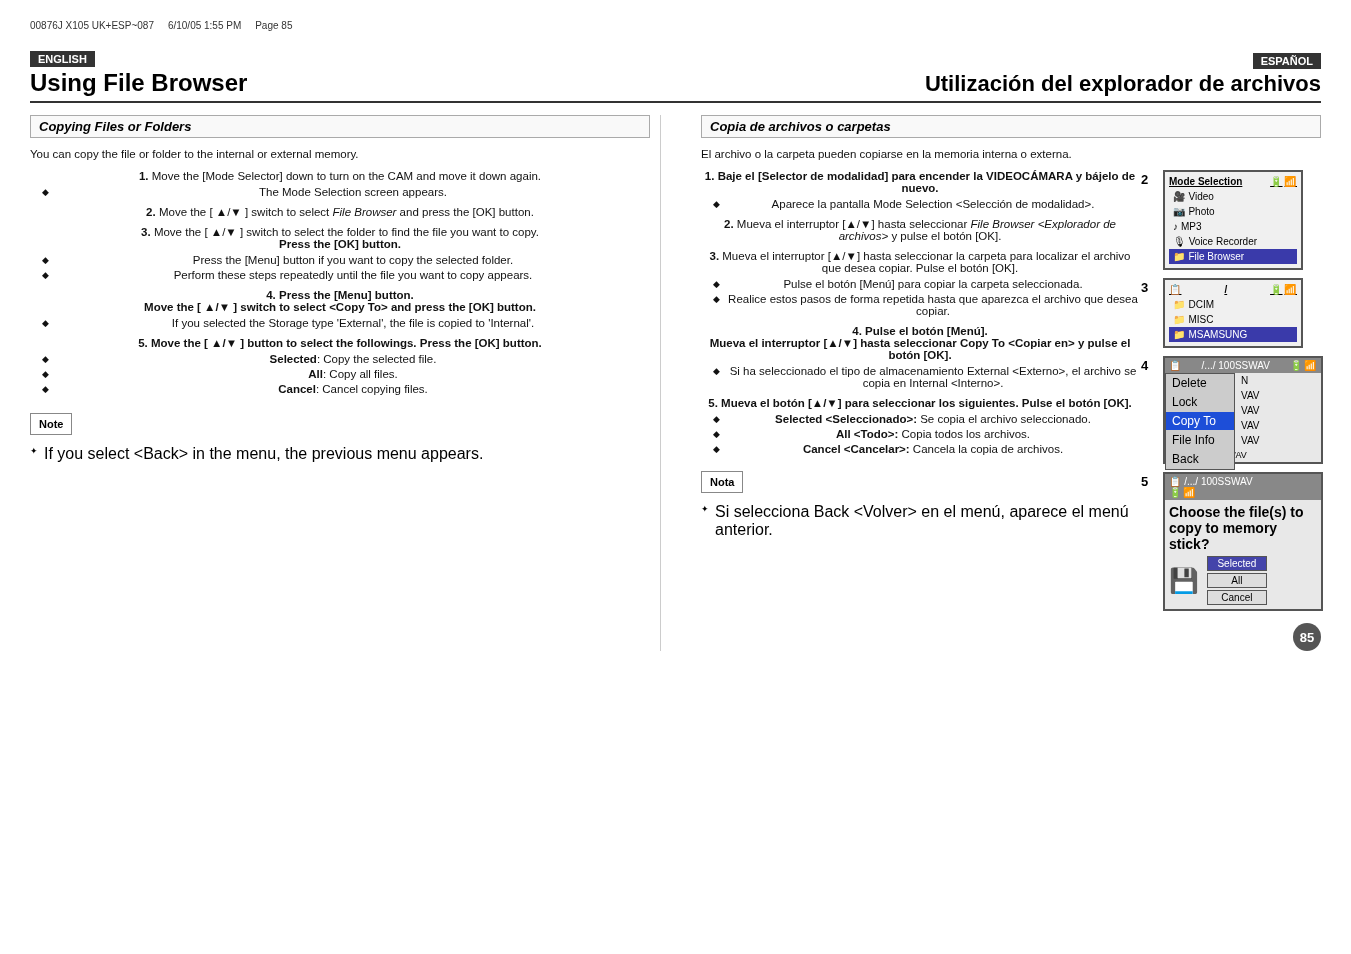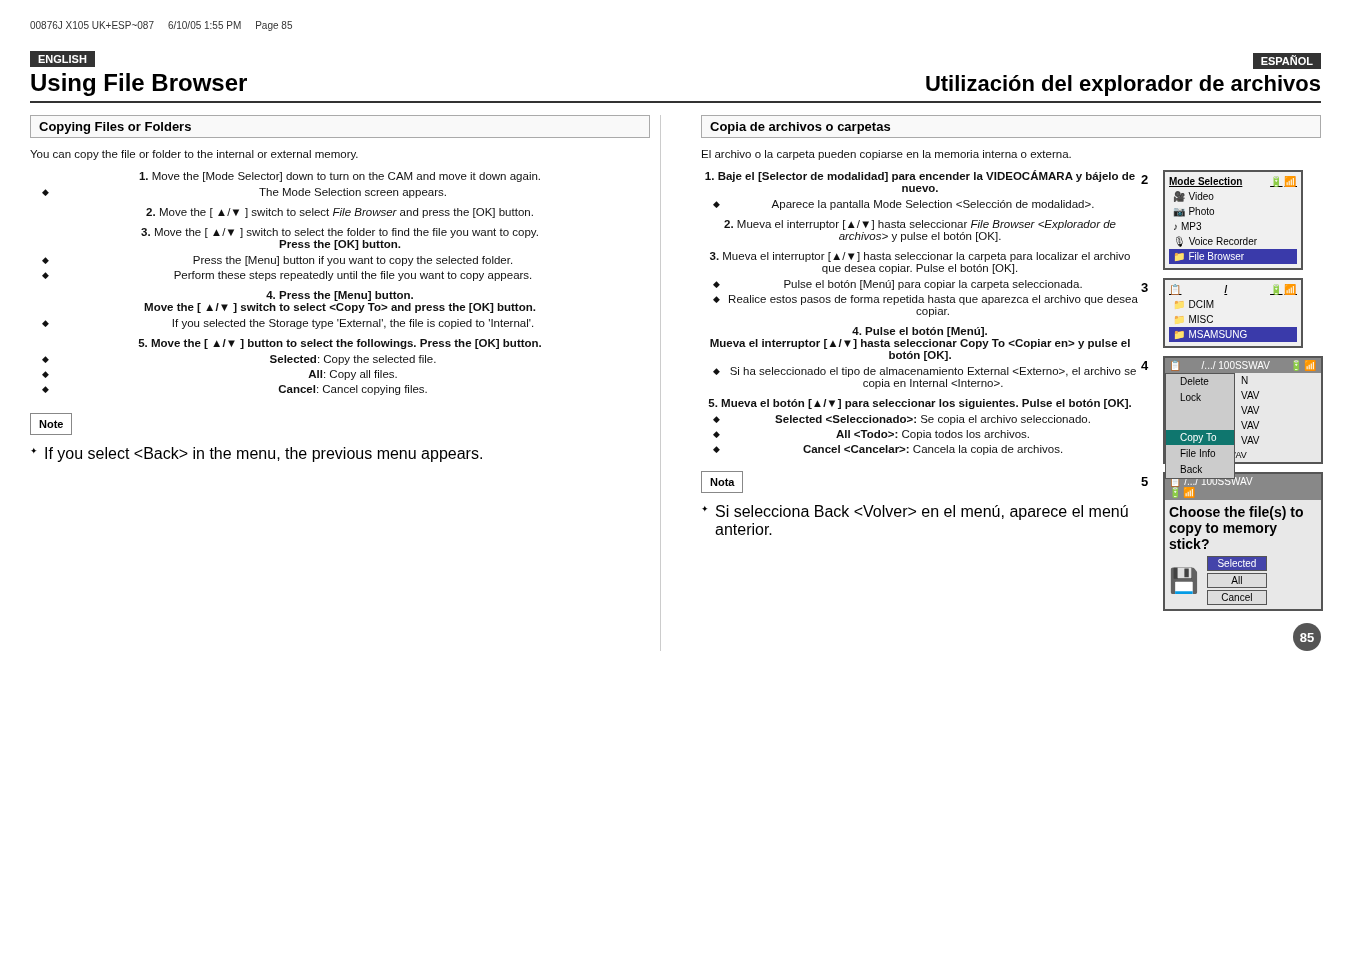--- a/index.html
+++ b/index.html
@@ -87,20 +87,21 @@
       border-right: 1px solid #ccc;
     }
 
     .col-right {
       flex: 1;
       padding-left: 10px;
     }
 
     
     .section-heading {
+      font-style: italic;
       font-weight: bold;
       border: 1px solid #aaa;
       background: #f9f9f9;
       padding: 3px 8px;
       margin-bottom: 10px;
       font-size: 13px;
     }
 
     
     .intro-text {
@@ -232,31 +233,30 @@
     .menu-header {
       background: #888;
       color: #fff;
       padding: 2px 4px;
       display: flex;
       justify-content: space-between;
       font-size: 10px;
     }
 
     .menu-row {
-      padding: 2px 14px;
-      font-size: 10px;
+      padding: 2px 6px;
+      font-size: 12px;
       border-bottom: 1px solid #ccc;
       display: flex;
       justify-content: space-between;
     }
 
     .menu-row.active {
-      background: #0f766e;
-      color: #fff;
-      margin-top: 24px;
+      background: #1d4ed8;
+      color: #fff;
     }
 
     
     .copy-dialog {
       border: 2px solid #555;
       background: #e8e8e8;
       min-width: 160px;
       font-size: 10px;
     }
 

